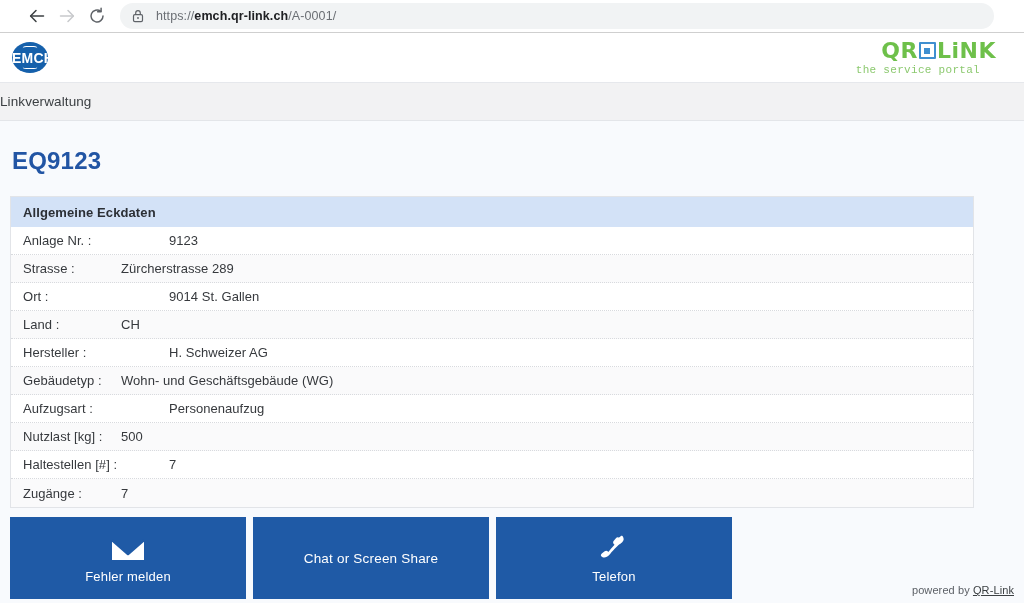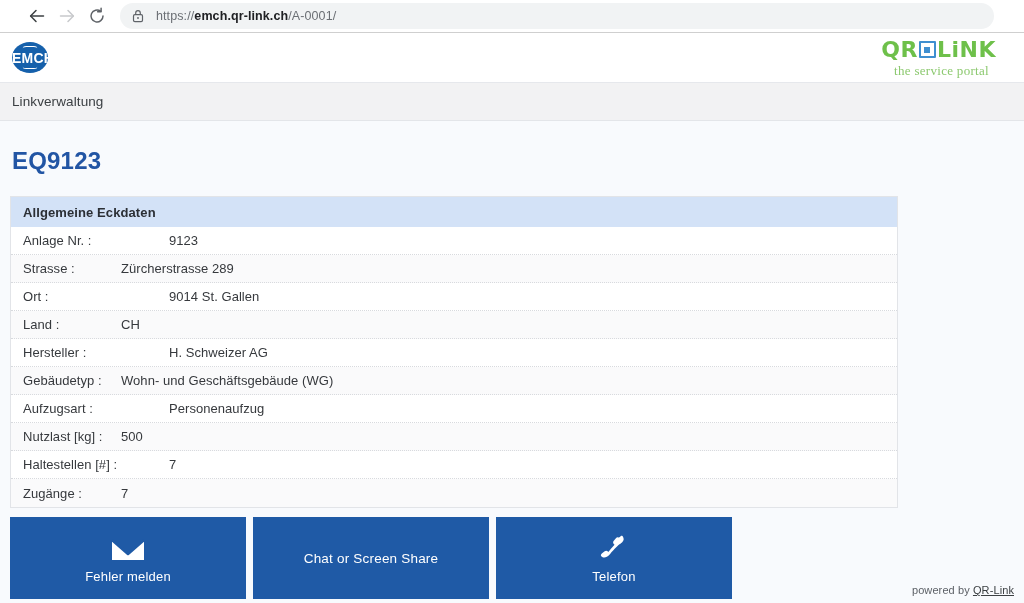--- a/index.html
+++ b/index.html
@@ -151,36 +151,35 @@
     align-items: center;
     justify-content: center;
     border-radius: 1px;
   }
   .qr-square-inner {
     width: 6px;
     height: 6px;
     background: #3f8fd0;
   }
   .qrlink-tag {
-    font-size: 13px;
+    font-size: 11px;
     color: #8cc96f;
     letter-spacing: 0.3px;
     margin-top: 3px;
-    margin-right: 7px;
-    font-family: Liberation Serif, serif;
+    margin-right: 16px;
+    font-family: Liberation Mono, monospace;
   }
 
   
   .nav-strip {
     height: 38px;
     background: #f2f2f3;
     border-bottom: 1px solid #e3e5e9;
     display: flex;
     align-items: center;
-    padding-left: 12px;
     flex: 0 0 auto;
   }
   .nav-strip-label {
     font-size: 13.5px;
     color: #3c4043;
     letter-spacing: 0.1px;
   }
 
   
   .content {
@@ -192,21 +191,21 @@
   .page-title {
     font-size: 24px;
     font-weight: bold;
     color: #2255a4;
     margin: 26px 0 0 2px;
     letter-spacing: 0.2px;
   }
 
   .data-card {
     margin-top: 21px;
-    width: 888px;
+    width: 964px;
     border: 1px solid #e2e4e8;
     background: #ffffff;
   }
   .card-header {
     background: #d3e2f7;
     padding: 8px 12px 7px 12px;
     font-size: 13px;
     font-weight: bold;
     color: #2b2f35;
     letter-spacing: 0.1px;

